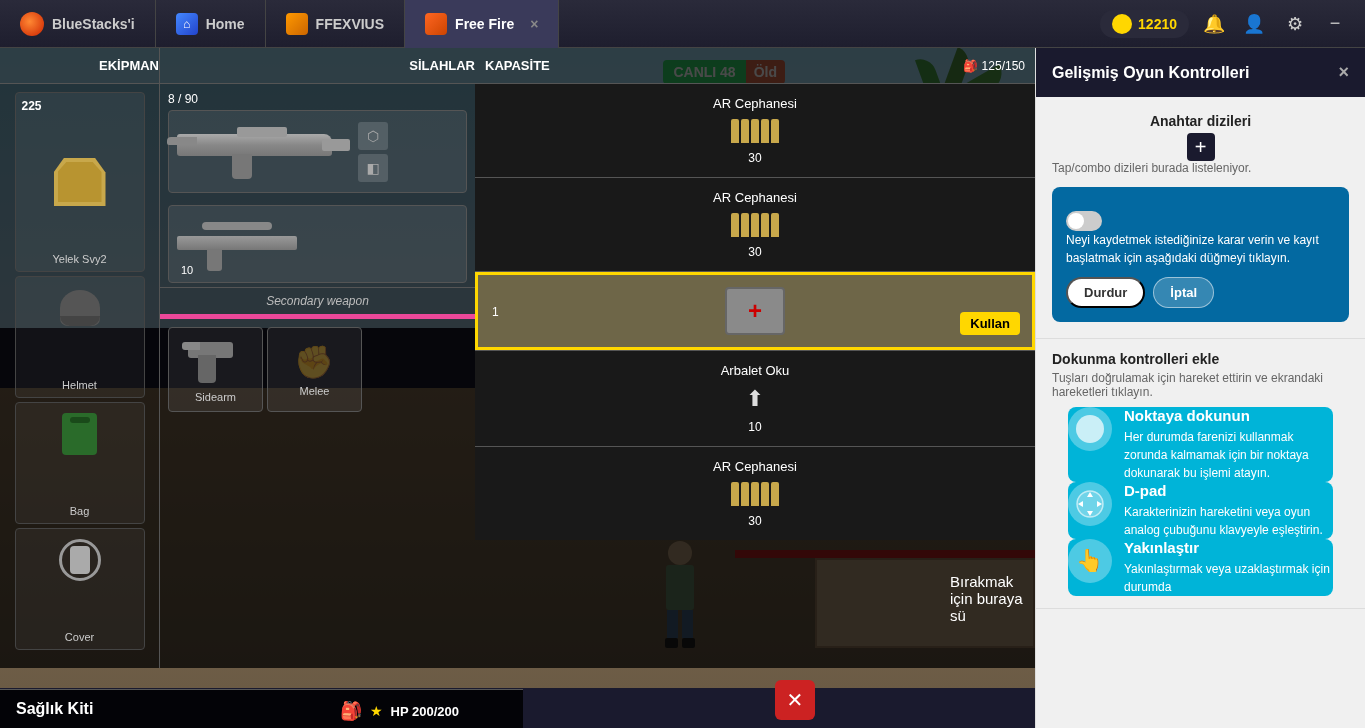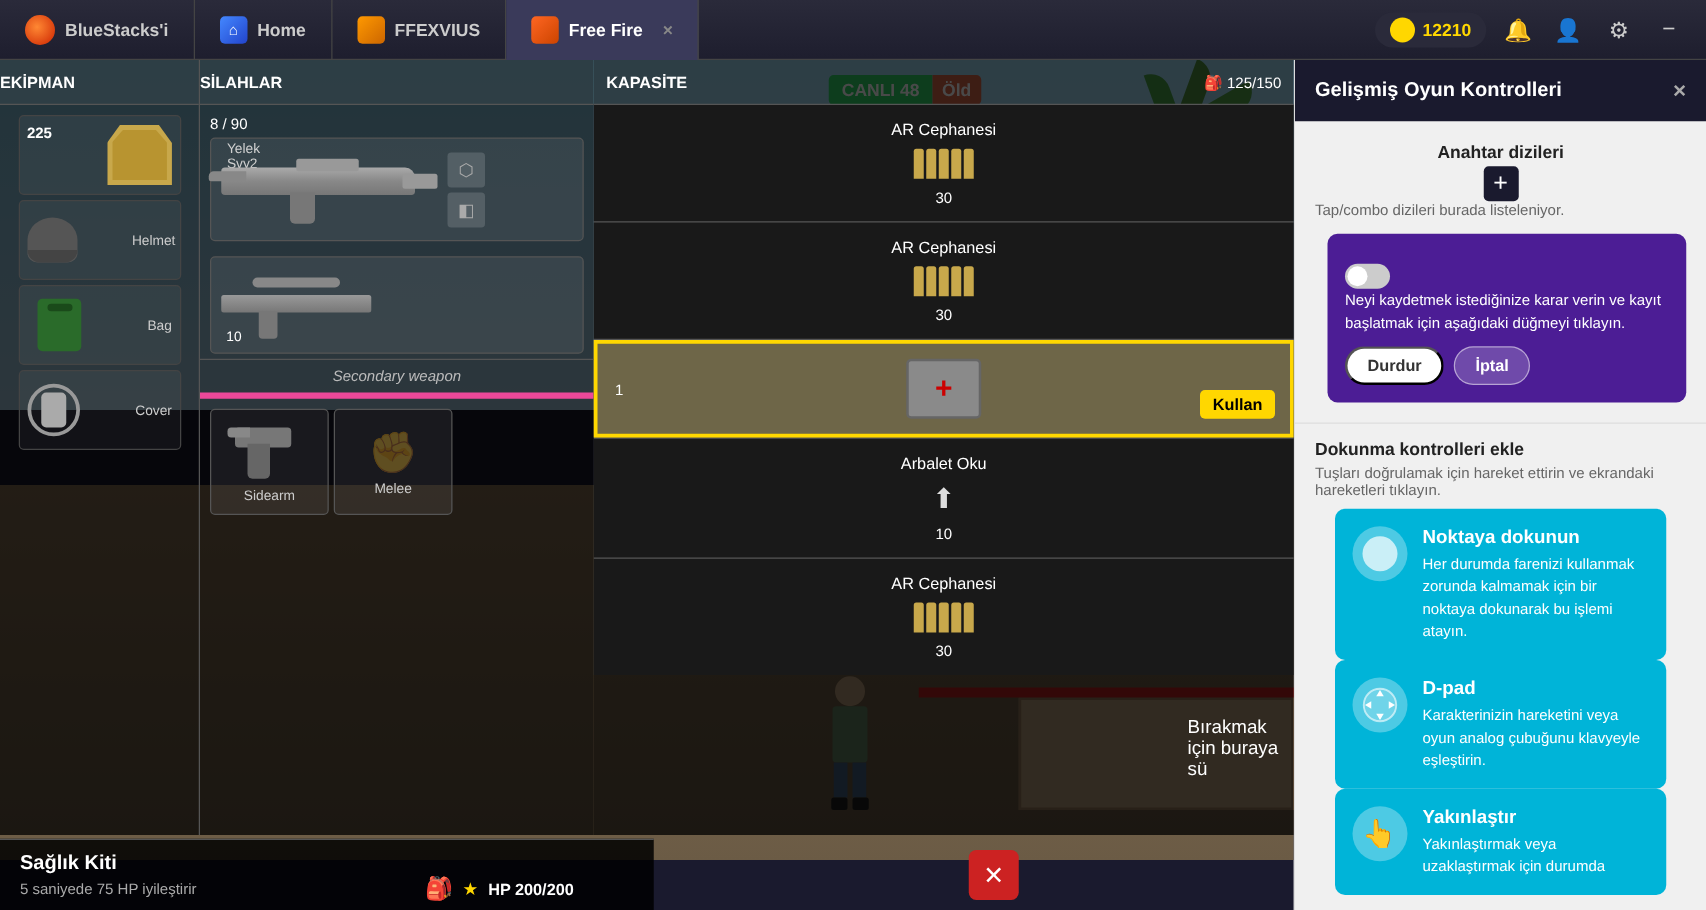--- a/index.html
+++ b/index.html
@@ -49,28 +49,28 @@
       position: absolute; left: 0; top: 0; width: 475px; height: 620px;
       background: rgba(0,0,0,0.75);
     }
     .inv-columns { display: flex; height: 100%; }
 
     .ekipman-col {
       width: 160px; border-right: 1px solid #555;
       display: flex; flex-direction: column;
     }
     .col-header {
-      text-align: left; color: white; font-weight: bold;
+      text-align: right; color: white; font-weight: bold;
       padding: 10px 0; font-size: 13px;
       background: rgba(255,255,255,0.05);
       border-bottom: 1px solid #555;
     }
     .ekipman-items { display: flex; flex-direction: column; align-items: center; padding: 8px 0; gap: 4px; }
     .eq-item {
-      width: 130px; display: flex; flex-direction: row; align-items: center;
+      width: 130px; display: flex; flex-direction: column; align-items: center;
       padding: 6px; border: 1px solid #444; background: rgba(255,255,255,0.05);
       border-radius: 4px; cursor: pointer; gap: 44px;
     }
     .eq-item .item-num { color: white; font-size: 12px; align-self: flex-start; font-weight: bold; }
     .eq-item-icon { width: 60px; height: 50px; display: flex; align-items: center; justify-content: center; }
     .eq-item-label { color: #ccc; font-size: 11px; margin-top: 2px; }
 
     .silahlar-col {
       width: 315px; display: flex; flex-direction: column;
     }
@@ -135,35 +135,35 @@
       display: flex; align-items: center; justify-content: space-between;
       font-size: 16px; font-weight: bold;
     }
     .rp-close { color: #aaa; cursor: pointer; font-size: 18px; }
 
     .rp-section { padding: 16px; border-bottom: 1px solid #ddd; }
     .rp-section-title { font-weight: bold; font-size: 14px; color: #222; margin-bottom: 4px; }
     .rp-section-desc { color: #666; font-size: 12px; }
 
     .record-card {
-      background: #4c1d95; border-radius: 8px; padding: 14px; margin-top: 12px; color: white; margin-left: 10px;
+      background: #0369a1; border-radius: 8px; padding: 14px; margin-top: 12px; color: white;
     }
     .record-card-text { font-size: 12px; line-height: 1.5; margin-bottom: 10px; }
     .record-btns { display: flex; gap: 8px; }
     .rec-btn {
       padding: 6px 16px; border-radius: 20px; font-size: 13px; font-weight: bold; cursor: pointer;
     }
     .rec-btn-pause { background: white; color: #333; }
     .rec-btn-cancel { background: rgba(255,255,255,0.2); color: white; border: 1px solid rgba(255,255,255,0.5); }
     .toggle-row { display: flex; align-items: center; gap: 8px; margin-top: 10px; }
     .toggle { width: 36px; height: 20px; background: #ccc; border-radius: 10px; position: relative; cursor: pointer; }
     .toggle-knob { width: 16px; height: 16px; background: white; border-radius: 50%; position: absolute; top: 2px; left: 2px; transition: left 0.2s; }
     .rp-card {
       background: #00b4d8; border-radius: 8px; margin: 0 16px;
-      padding: 14px; color: white; display: flex; gap: 12px; align-items: flex-start;
+      color: white; display: flex; gap: 12px; align-items: flex-start;
     }
     .rp-card-icon { width: 44px; height: 44px; background: rgba(255,255,255,0.3); border-radius: 50%; flex-shrink: 0; display: flex; align-items: center; justify-content: center; }
     .rp-card-content { flex: 1; }
     .rp-card-title { font-weight: bold; font-size: 15px; margin-bottom: 4px; }
     .rp-card-desc { font-size: 12px; line-height: 1.5; }
   </style>
 </head>
 <body>
 
 <div class="top-bar">
@@ -425,21 +425,20 @@
         </div>
 
         <div class="drop-zone">
           <span style="color:white;font-size:15px;">Bırakmak için buraya sü</span>
         </div>
 
       </div>
 
       <div class="selected-info">
         <div style="color:white;font-size:16px;font-weight:bold;">Sağlık Kiti</div>
-        <div style="color:#aaa;font-size:12px;margin-top:4px;">5 saniyede 75 HP iyileştirir</div>
       </div>
 
       <div style="position:absolute;bottom:6px;left:340px;display:flex;align-items:center;gap:8px;">
         <div style="width:22px;height:22px;color:#ffd700;font-size:18px;">🎒</div>
         <span style="color:#ffd700;font-size:14px;">★</span>
         <div style="color:white;font-size:13px;font-weight:bold;">HP  200/200</div>
       </div>
 
       <div class="delete-btn" style="position:absolute;bottom:8px;right:220px;">✕</div>
 

